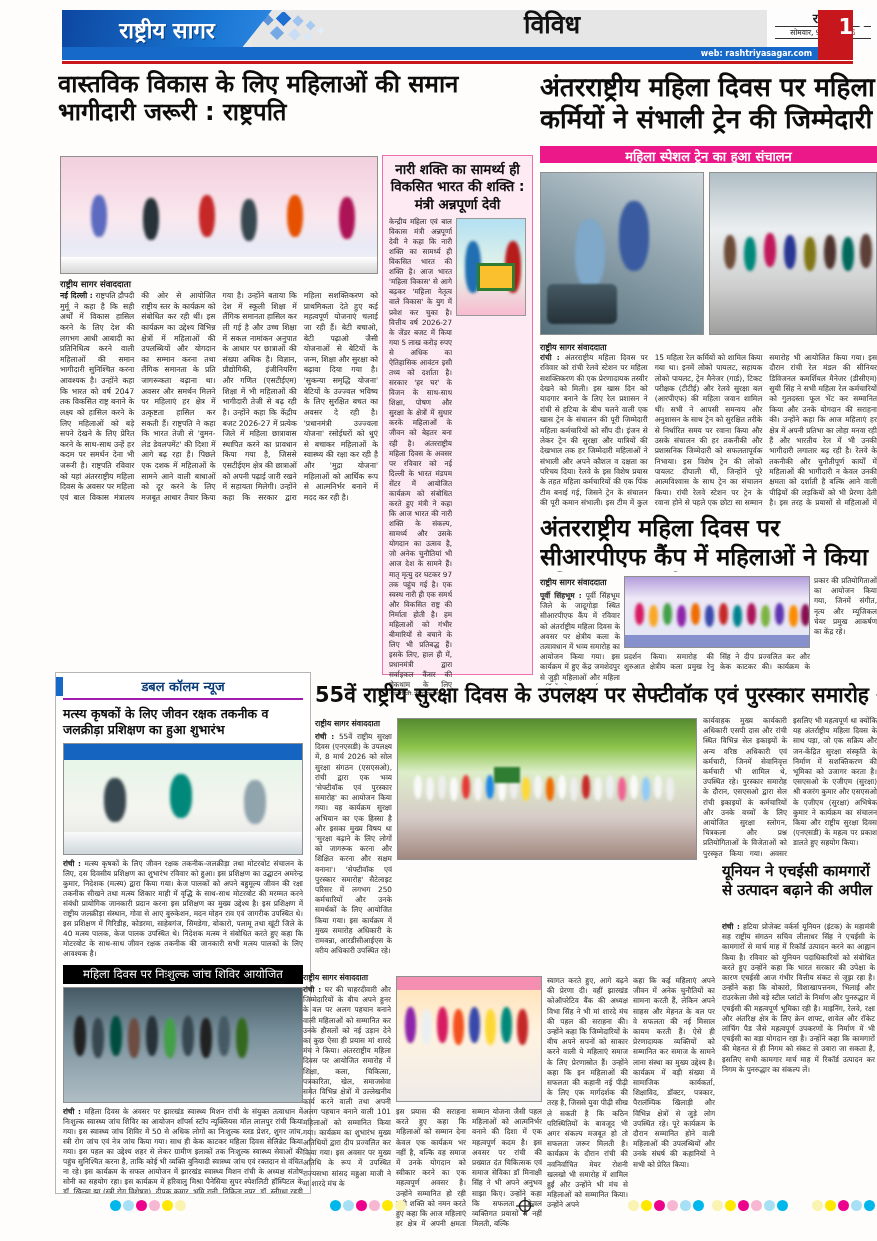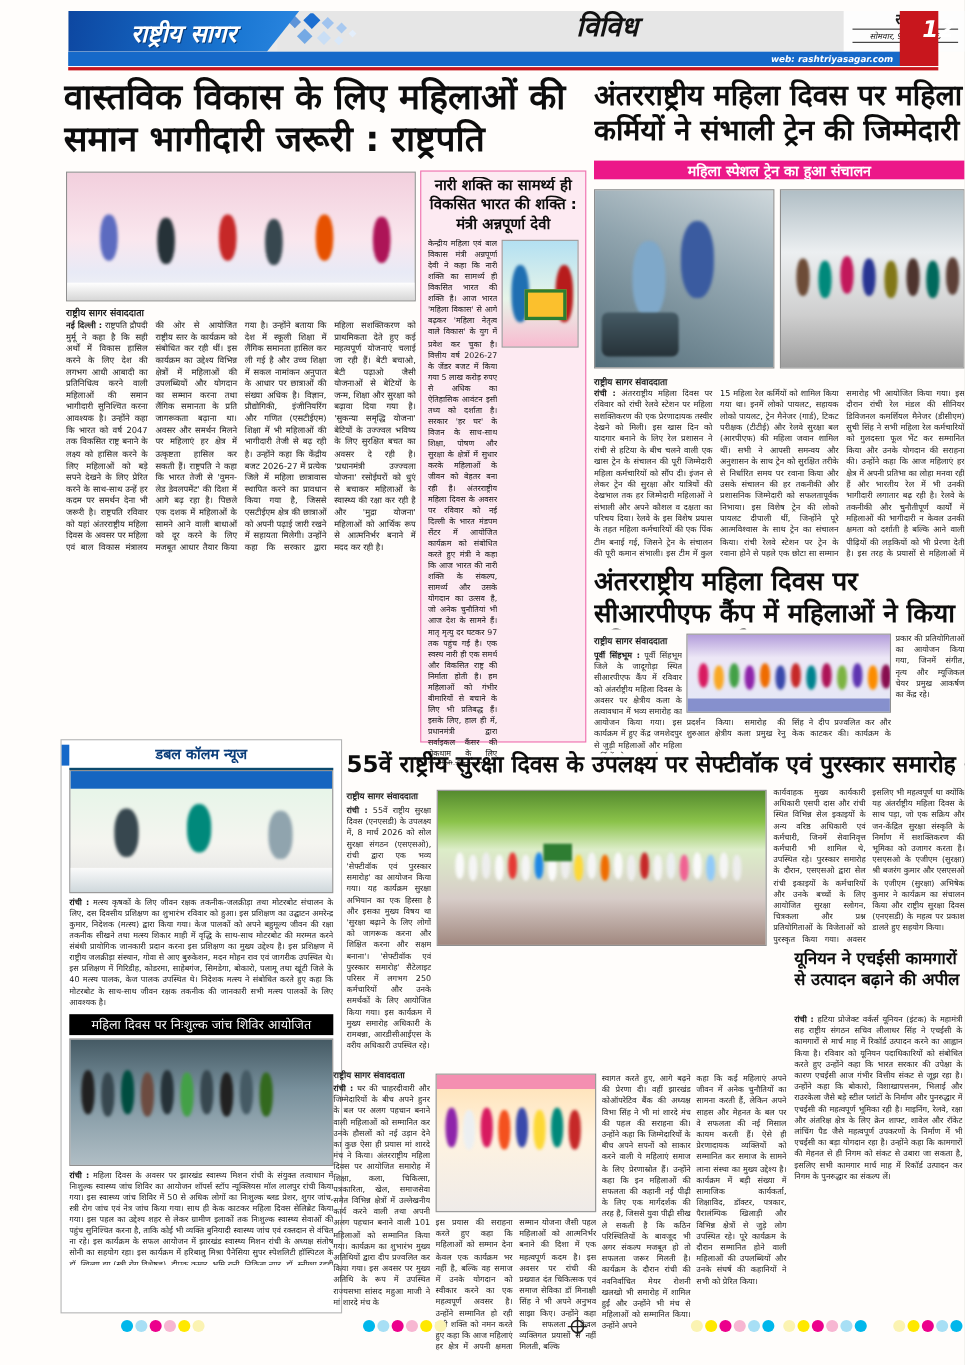--- a/index.html
+++ b/index.html
@@ -1,19 +1,19 @@
 <!DOCTYPE html>
 <html><head>
 <meta charset="utf-8">
 <style>
   html,body{margin:0;padding:0;background:#e9e7e2;}
   .page{position:relative;width:877px;height:1241px;background:#fffdfb;margin:0 auto;
         font-family:"DejaVu Sans","Liberation Sans",sans-serif;color:#1a1a1a;overflow:hidden;}
   
-  .mast{position:absolute;left:62px;top:10px;width:791px;height:50px;background:#e9e9e9;font-style:italic;}
+  .mast{position:absolute;left:62px;top:10px;width:791px;height:50px;background:#e9e9e9;}
   .mast-left{position:absolute;left:0;top:0;width:210px;height:37px;
              background:linear-gradient(100deg,#0d47a1,#1976d2 70%,#2b86e0);
              clip-path:polygon(0 0,100% 0,86% 100%,0 100%);
              display:flex;align-items:center;justify-content:center;}
   .mast-left span{color:#fff;font-weight:bold;font-size:22px;text-shadow:1px 1px 0 #083a77;}
   .mast-center-panel{position:absolute;left:190px;top:0;width:515px;height:37px;background:#e6e6e6;}
   .mast-diamonds{position:absolute;left:198px;top:2px;}
   .mast-section{position:absolute;left:380px;top:1px;width:220px;height:24px;display:flex;
                 align-items:center;justify-content:center;font-weight:bold;font-size:25px;color:#111;}
   .mast-right{position:absolute;left:705px;top:0;width:112px;height:37px;background:#fdfdfd;
@@ -78,21 +78,21 @@
            border:1.5px solid #ef6fae;box-sizing:border-box;padding:5px 6px;}
   .pinkbox .headline{font-size:13.5px;line-height:1.28;text-align:center;margin-bottom:4px;}
   .pinkbox .bodytxt{font-size:7.2px;}
   .pinkbox .inphoto{float:right;position:relative;width:70px;height:98px;margin:1px 0 3px 4px;
     border:1px solid #999;overflow:hidden;}
   
   .banner{position:absolute;background:#ec1889;color:#fff;font-weight:bold;text-align:center;}
   
   .dcbox{position:absolute;left:55px;top:672px;width:256px;height:522px;border:1px solid #b5b5b5;
          background:#fff;box-sizing:border-box;padding:4px 7px;}
-  .dc-head{position:relative;height:21px;border-bottom:2px solid #0c4a6e;text-align:center;
+  .dc-head{position:relative;height:21px;border-bottom:2px solid #a21caf;text-align:center;
            font-weight:bold;font-size:13px;color:#0a3d7a;line-height:20px;}
   .dc-head::before{content:"";position:absolute;left:-7px;top:0;width:7px;height:19px;background:#1669c9;}
   .dc-h1{font-size:12.5px;font-weight:800;line-height:1.3;margin:6px 0 4px;color:#0d0d0d;}
   .dc-photo{position:relative;width:100%;height:112px;border:1px solid #8f8f8f;box-sizing:border-box;overflow:hidden;margin-bottom:4px;}
   .dc-body{font-size:7.3px;line-height:1.38;text-align:justify;overflow:hidden;}
   .dc-black{background:#000;color:#fff;font-weight:normal;font-size:11.5px;text-align:center;
             line-height:19px;height:19px;margin:4px 0 3px;}
   
   .dot-group{position:absolute;top:1200px;display:flex;gap:2px;}
   .dot{width:11px;height:11px;border-radius:50%;display:inline-block;}
@@ -123,21 +123,21 @@
     <div class="mast-section">विविध</div>
     <div class="mast-right">
       <div class="mast-city">रांची</div>
       <div class="mast-date">सोमवार, 9 मार्च 2026</div>
     </div>
     <div class="mast-strip">web: rashtriyasagar.com</div>
     <div class="mast-page">12</div>
   </div>
   <div class="red-rule"></div>
 
-  <div class="headline" style="position:absolute;left:58px;top:70px;width:477px;height:84px;font-size:32px;line-height:1.18;">वास्तविक विकास के लिए महिलाओं की समान भागीदारी जरूरी : राष्ट्रपति</div>
+  <div class="headline" style="position:absolute;left:58px;top:70px;width:477px;height:84px;font-size:24px;line-height:1.18;">वास्तविक विकास के लिए महिलाओं की समान भागीदारी जरूरी : राष्ट्रपति</div>
   <div class="ph p-stage" style="left:60px;top:156px;width:318px;height:118px;">
       <i class="fig"></i>
     </div>
   <div class="byline" style="position:absolute;left:60px;top:278px;width:150px;">राष्ट्रीय सागर संवाददाता</div>
   <div class="bodytxt cols4" style="position:absolute;left:60px;top:291px;width:318px;height:379px;font-size:7.6px;"><b>नई दिल्ली :</b> <span>राष्ट्रपति द्रौपदी मुर्मू ने कहा है कि सही अर्थों में विकास हासिल करने के लिए देश की लगभग आधी आबादी का प्रतिनिधित्व करने वाली महिलाओं की समान भागीदारी सुनिश्चित करना आवश्यक है। उन्होंने कहा कि भारत को वर्ष 2047 तक विकसित राष्ट्र बनाने के लक्ष्य को हासिल करने के लिए महिलाओं को बड़े सपने देखने के लिए प्रेरित करने के साथ-साथ उन्हें हर कदम पर समर्थन देना भी जरूरी है। राष्ट्रपति रविवार को यहां अंतरराष्ट्रीय महिला दिवस के अवसर पर महिला एवं बाल विकास मंत्रालय की ओर से आयोजित राष्ट्रीय स्तर के कार्यक्रम को संबोधित कर रही थीं। इस कार्यक्रम का उद्देश्य विभिन्न क्षेत्रों में महिलाओं की उपलब्धियों और योगदान का सम्मान करना तथा लैंगिक समानता के प्रति जागरूकता बढ़ाना था। अवसर और समर्थन मिलने पर महिलाएं हर क्षेत्र में उत्कृष्टता हासिल कर सकती हैं। राष्ट्रपति ने कहा कि भारत तेजी से 'वुमन-लेड डेवलपमेंट' की दिशा में आगे बढ़ रहा है। पिछले एक दशक में महिलाओं के सामने आने वाली बाधाओं को दूर करने के लिए मजबूत आधार तैयार किया गया है। उन्होंने बताया कि देश में स्कूली शिक्षा में लैंगिक समानता हासिल कर ली गई है और उच्च शिक्षा में सकल नामांकन अनुपात के आधार पर छात्राओं की संख्या अधिक है। विज्ञान, प्रौद्योगिकी, इंजीनियरिंग और गणित (एसटीईएम) शिक्षा में भी महिलाओं की भागीदारी तेजी से बढ़ रही है। उन्होंने कहा कि केंद्रीय बजट 2026-27 में प्रत्येक जिले में महिला छात्रावास स्थापित करने का प्रावधान किया गया है, जिससे एसटीईएम क्षेत्र की छात्राओं को अपनी पढ़ाई जारी रखने में सहायता मिलेगी। उन्होंने कहा कि सरकार द्वारा महिला सशक्तिकरण को प्राथमिकता देते हुए कई महत्वपूर्ण योजनाएं चलाई जा रही हैं। बेटी बचाओ, बेटी पढ़ाओ जैसी योजनाओं से बेटियों के जन्म, शिक्षा और सुरक्षा को बढ़ावा दिया गया है। 'सुकन्या समृद्धि योजना' बेटियों के उज्ज्वल भविष्य के लिए सुरक्षित बचत का अवसर दे रही है। 'प्रधानमंत्री उज्ज्वला योजना' रसोईघरों को धुएं से बचाकर महिलाओं के स्वास्थ्य की रक्षा कर रही है और 'मुद्रा योजना' महिलाओं को आर्थिक रूप से आत्मनिर्भर बनाने में मदद कर रही है।</span></div>
 
   <div class="pinkbox">
     <div class="headline">नारी शक्ति का सामर्थ्य ही विकसित भारत की शक्ति : मंत्री अन्नपूर्णा देवी</div>
     <div class="inphoto ph p-frame" style="position:relative;float:right;left:0;top:0;">
         <i class="fig"></i>
@@ -165,20 +165,21 @@
     <div class="bodytxt" style="height:94px;font-size:7.3px;margin-top:4px;"><b>पूर्वी सिंहभूम :</b> <span>पूर्वी सिंहभूम जिले के जादूगोड़ा स्थित सीआरपीएफ कैंप में रविवार को अंतर्राष्ट्रीय महिला दिवस के अवसर पर क्षेत्रीय कला के तत्वावधान में भव्य समारोह का आयोजन किया गया। इस कार्यक्रम में हुए केंद्र जमशेदपुर से जुड़ी महिलाओं और महिला कर्मियों ने उत्साहपूर्वक भाग लेते हुए अपनी प्रतिभा का शानदार</span></div>
   </div>
   <div class="ph p-crpf" style="left:624px;top:576px;width:186px;height:72px;">
       <i class="fig"></i>
     </div>
   <div class="bodytxt cols2" style="position:absolute;left:624px;top:652px;width:186px;height:26px;font-size:7.3px;">प्रदर्शन किया। समारोह की शुरुआत क्षेत्रीय कला प्रमुख रेनु सिंह ने दीप प्रज्वलित कर और केक काटकर की। कार्यक्रम के दौरान विभिन्न</div>
   <div class="bodytxt" style="position:absolute;left:814px;top:576px;width:63px;height:102px;font-size:7.3px;">प्रकार की प्रतियोगिताओं का आयोजन किया गया, जिनमें संगीत, नृत्य और म्यूजिकल चेयर प्रमुख आकर्षण का केंद्र रहे।</div>
 
   <div class="dcbox">
     <div class="dc-head">डबल कॉलम न्यूज</div>
+    <div class="dc-h1">मत्स्य कृषकों के लिए जीवन रक्षक तकनीक व जलक्रीड़ा प्रशिक्षण का हुआ शुभारंभ</div>
     <div class="dc-photo ph p-fish" style="position:relative;left:0;top:0;">
         <i class="fig"></i>
       </div>
     <div class="dc-body" style="height:102px;"><b>रांची :</b> <span>मत्स्य कृषकों के लिए जीवन रक्षक तकनीक-जलक्रीड़ा तथा मोटरबोट संचालन के लिए, दस दिवसीय प्रशिक्षण का शुभारंभ रविवार को हुआ। इस प्रशिक्षण का उद्घाटन अमरेन्द्र कुमार, निदेशक (मत्स्य) द्वारा किया गया। केज पालकों को अपने बहुमूल्य जीवन की रक्षा तकनीक सीखने तथा मत्स्य शिकार माही में वृद्धि के साथ-साथ मोटरबोट की मरम्मत करने संबंधी प्रायोगिक जानकारी प्रदान करना इस प्रशिक्षण का मुख्य उद्देश्य है। इस प्रशिक्षण में राष्ट्रीय जलक्रीड़ा संस्थान, गोवा से आए बुरुकेशन, मदन मोहन राव एवं जागरीक उपस्थित थे। इस प्रशिक्षण में गिरिडीह, कोडरमा, साहेबगंज, सिमडेगा, बोकारो, पलामू तथा खूंटी जिले के 40 मत्स्य पालक, केज पालक उपस्थित थे। निदेशक मत्स्य ने संबोधित करते हुए कहा कि मोटरबोट के साथ-साथ जीवन रक्षक तकनीक की जानकारी सभी मत्स्य पालकों के लिए आवश्यक है।</span></div>
     <div class="dc-black">महिला दिवस पर निःशुल्क जांच शिविर आयोजित</div>
     <div class="dc-photo ph p-health" style="position:relative;left:0;top:0;height:116px;">
         <i class="fig"></i>
       </div>
     <div class="dc-body" style="height:86px;"><b>रांची :</b> <span>महिला दिवस के अवसर पर झारखंड स्वास्थ्य मिशन रांची के संयुक्त तत्वाधान में निःशुल्क स्वास्थ्य जांच शिविर का आयोजन शॉपर्स स्टॉप न्यूक्लियस मॉल लालपुर रांची किया गया। इस स्वास्थ्य जांच शिविर में 50 से अधिक लोगों का निःशुल्क ब्लड प्रेशर, शुगर जांच, स्त्री रोग जांच एवं नेत्र जांच किया गया। साथ ही केक काटकर महिला दिवस सेलिब्रेट किया गया। इस पहल का उद्देश्य शहर से लेकर ग्रामीण इलाकों तक निःशुल्क स्वास्थ्य सेवाओं की पहुंच सुनिश्चित करना है, ताकि कोई भी व्यक्ति बुनियादी स्वास्थ्य जांच एवं रक्तदान से वंचित ना रहे। इस कार्यक्रम के सफल आयोजन में झारखंड स्वास्थ्य मिशन रांची के अध्यक्ष संतोष सोनी का सहयोग रहा। इस कार्यक्रम में हरिबालु मिश्रा पैनेसिया सुपर स्पेशलिटी हॉस्पिटल के डॉ. खिल्या झा (स्त्री रोग विशेषज्ञ), दीपक कुमार, भूमि रानी, निकिता नूपुर, डॉ. स्नीग्धा रहड़ी (चर्म एवं सौंदर्य रोग विशेषज्ञ), शार्प साइट आई हॉस्पिटल के खविंद्र मिश्रा, सुचिता कुमारी, सोनू कुमार एवं शॉपर्स स्टॉप के संचालक दिनेश सिंह यादव, पूजा भारती, रश्मि नंदन, रवि कुमार, अथवा चांदे, इत्यादि का सहयोग रहा।</span></div>
   </div>

